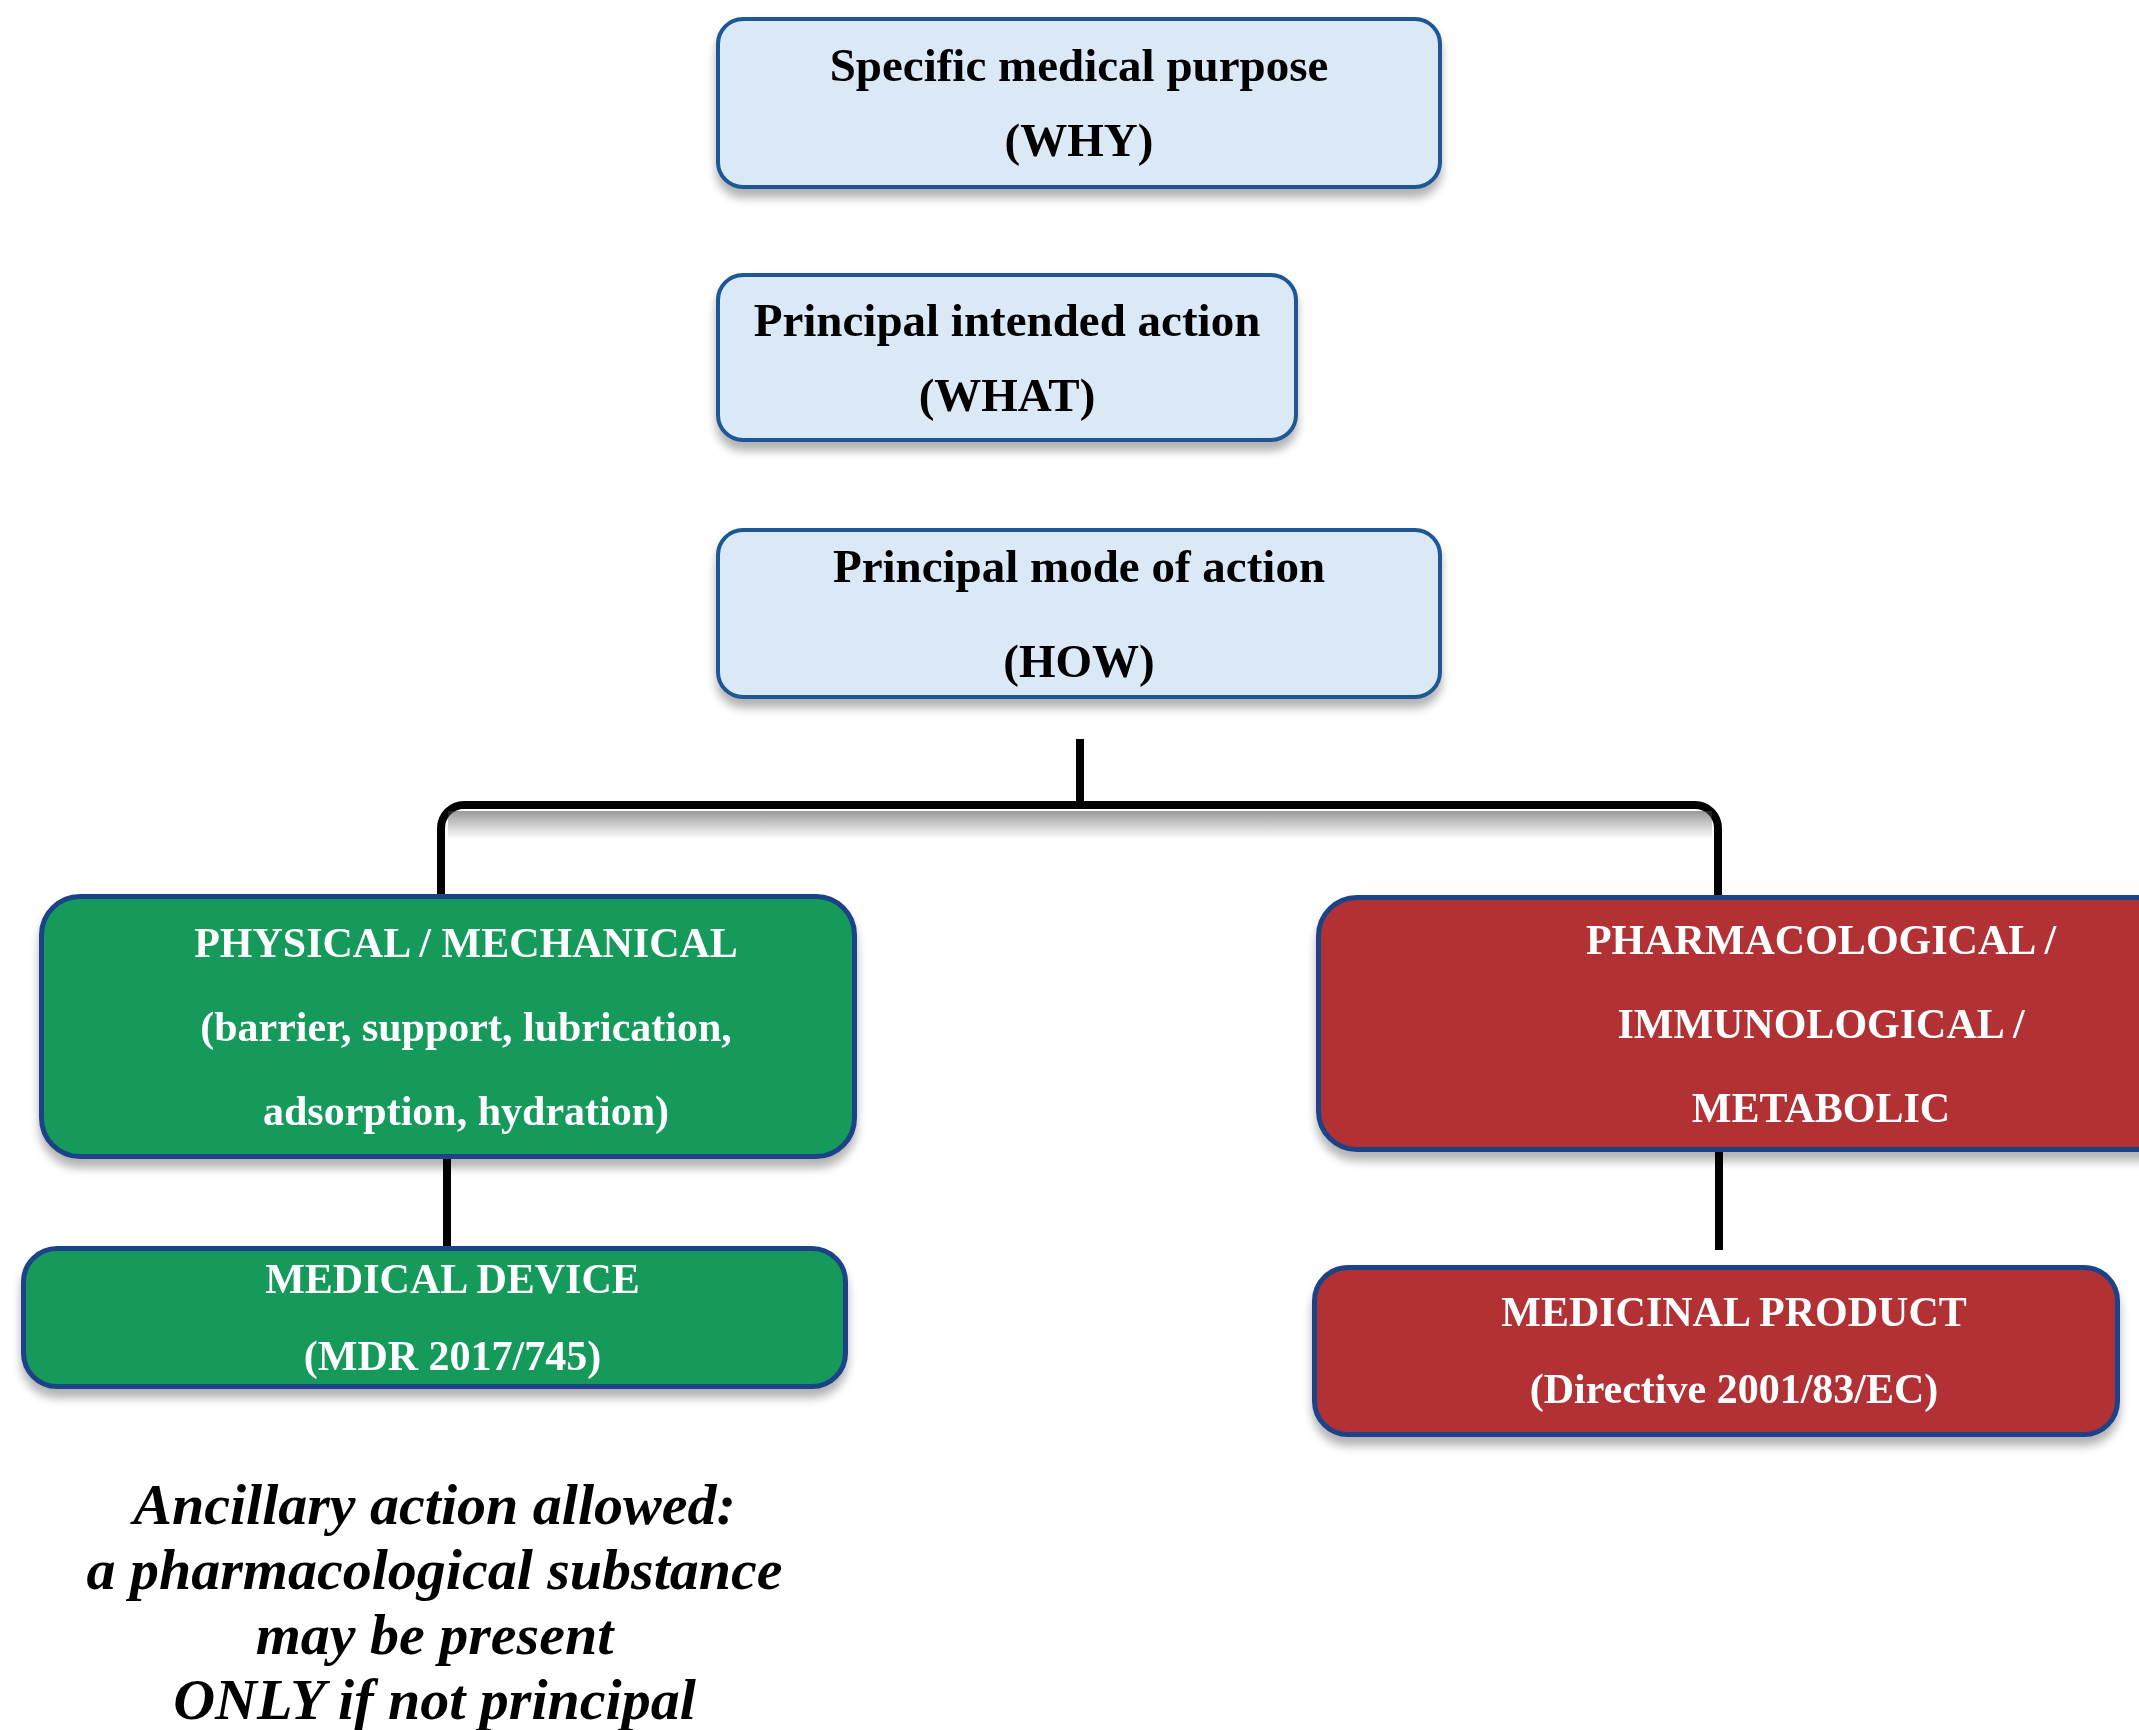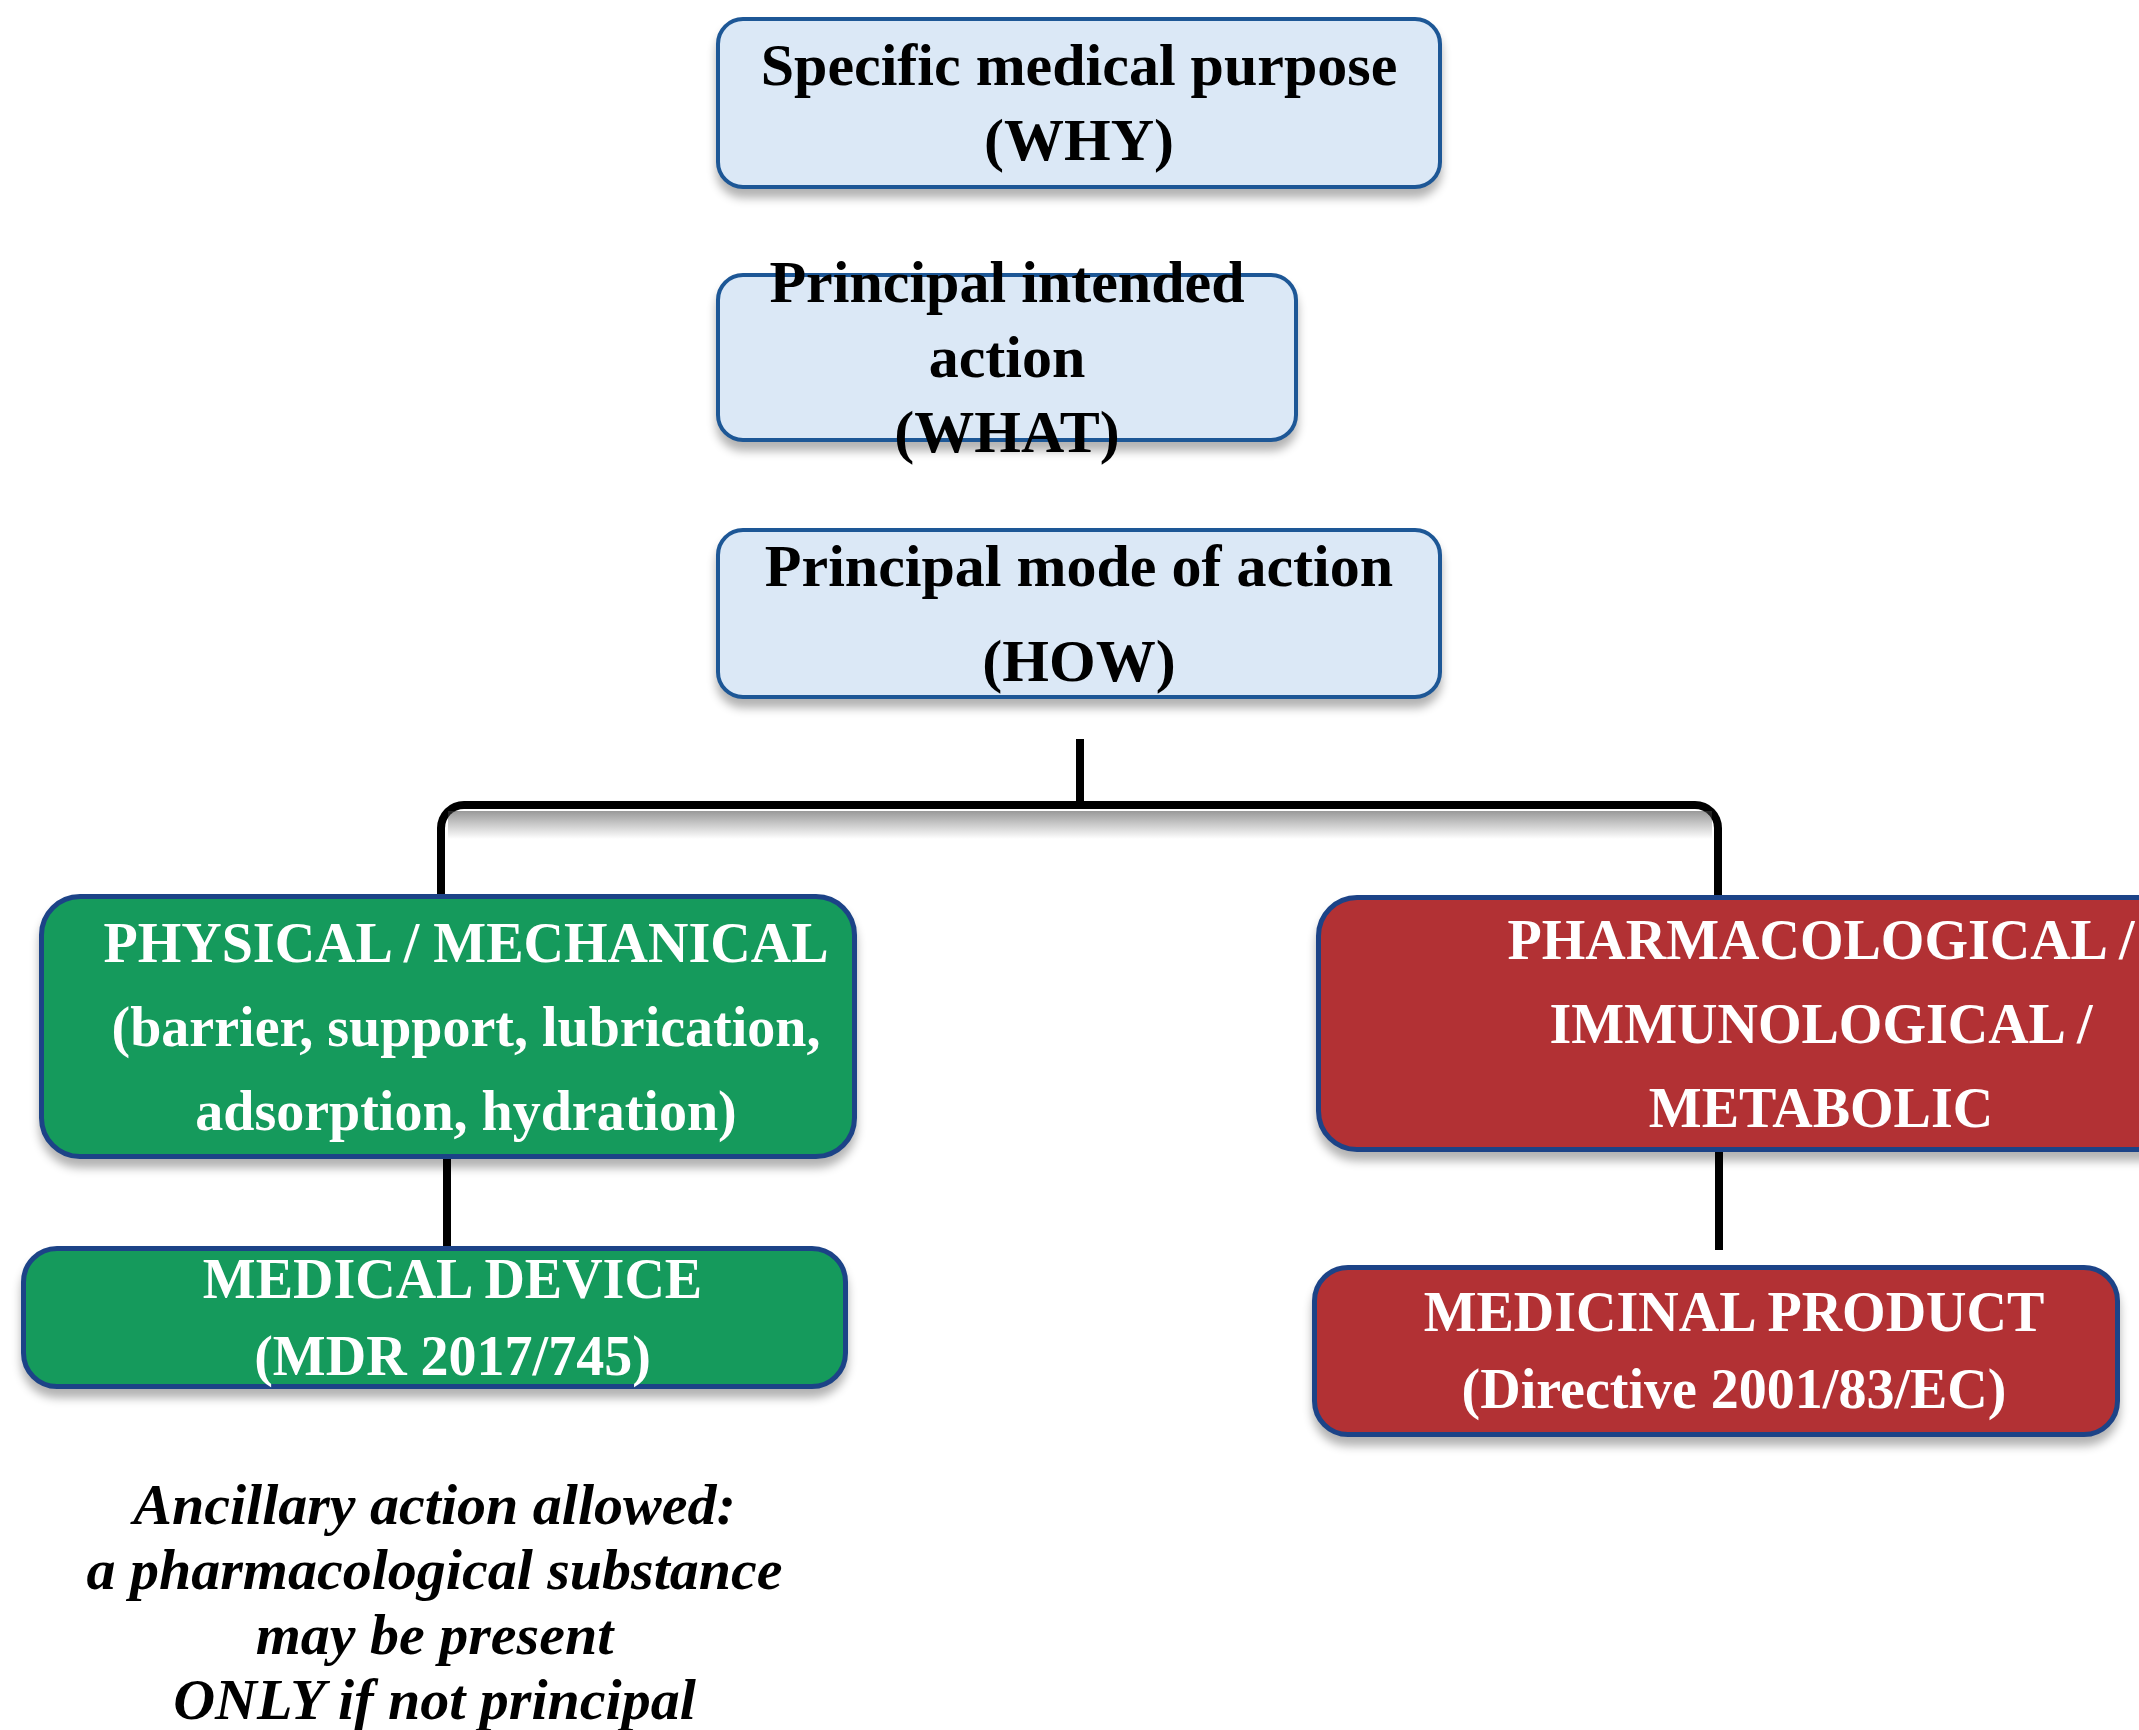--- a/index.html
+++ b/index.html
@@ -27,28 +27,28 @@
     text-align: center;
     font-weight: bold;
     box-shadow: 0 9px 10px rgba(0,0,0,0.30);
   }
 
   .info-box {
     background: var(--info-fill, #dbe8f6);
     border: 4.4px solid var(--info-border, #1d5796);
     border-radius: 27px;
     color: var(--info-text, #000000);
-    font-size: 60px;
+    font-size: 47px;
     line-height: 75px;
   }
 
   .branch-box {
     border: 5px solid var(--branch-border, #1c4387);
     color: var(--branch-text, #ffffff);
-    font-size: 56px;
+    font-size: 42px;
     padding-left: 36px;
   }
   .branch-box.mode   { border-radius: 41px; line-height: 84px; }
   .branch-box.result { border-radius: 36px; line-height: 77px; }
 
   .green { background: var(--device-fill, #159a5c); }
   .red   { background: var(--medicinal-fill, #b23134); }
 
   
   #box-why  { left: 716px; top: 16.5px;  width: 726px; height: 172px; }

